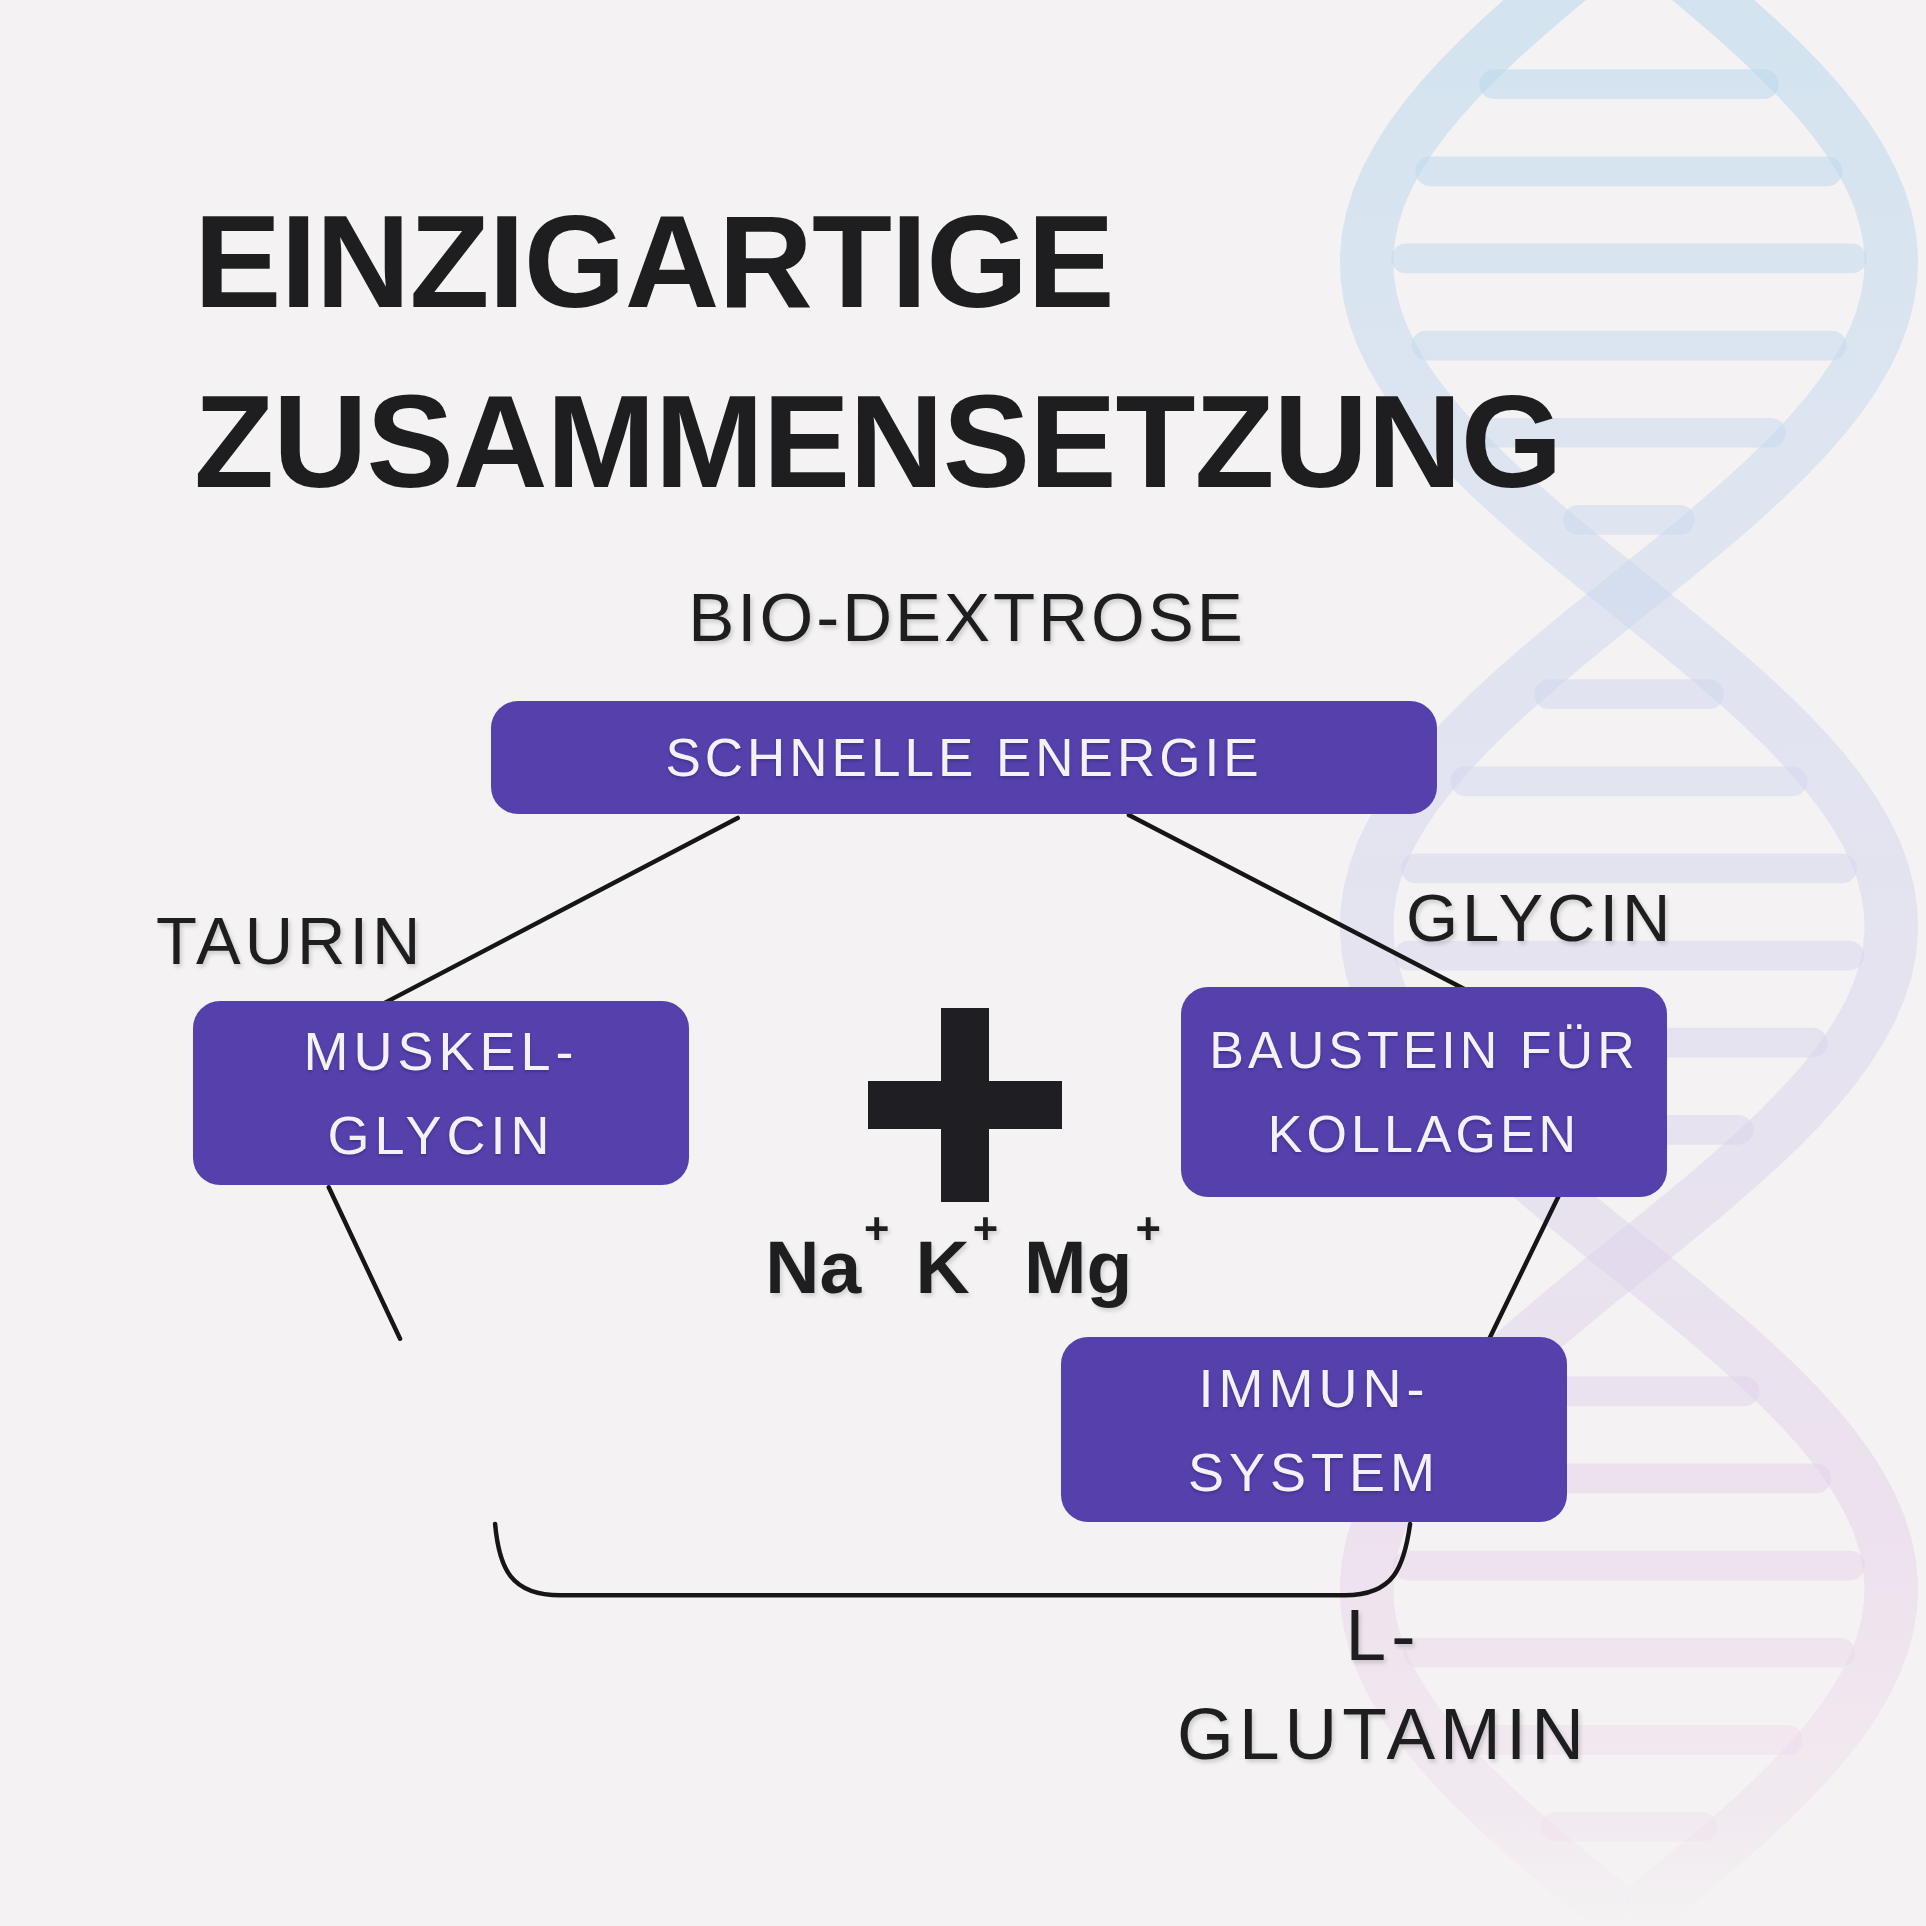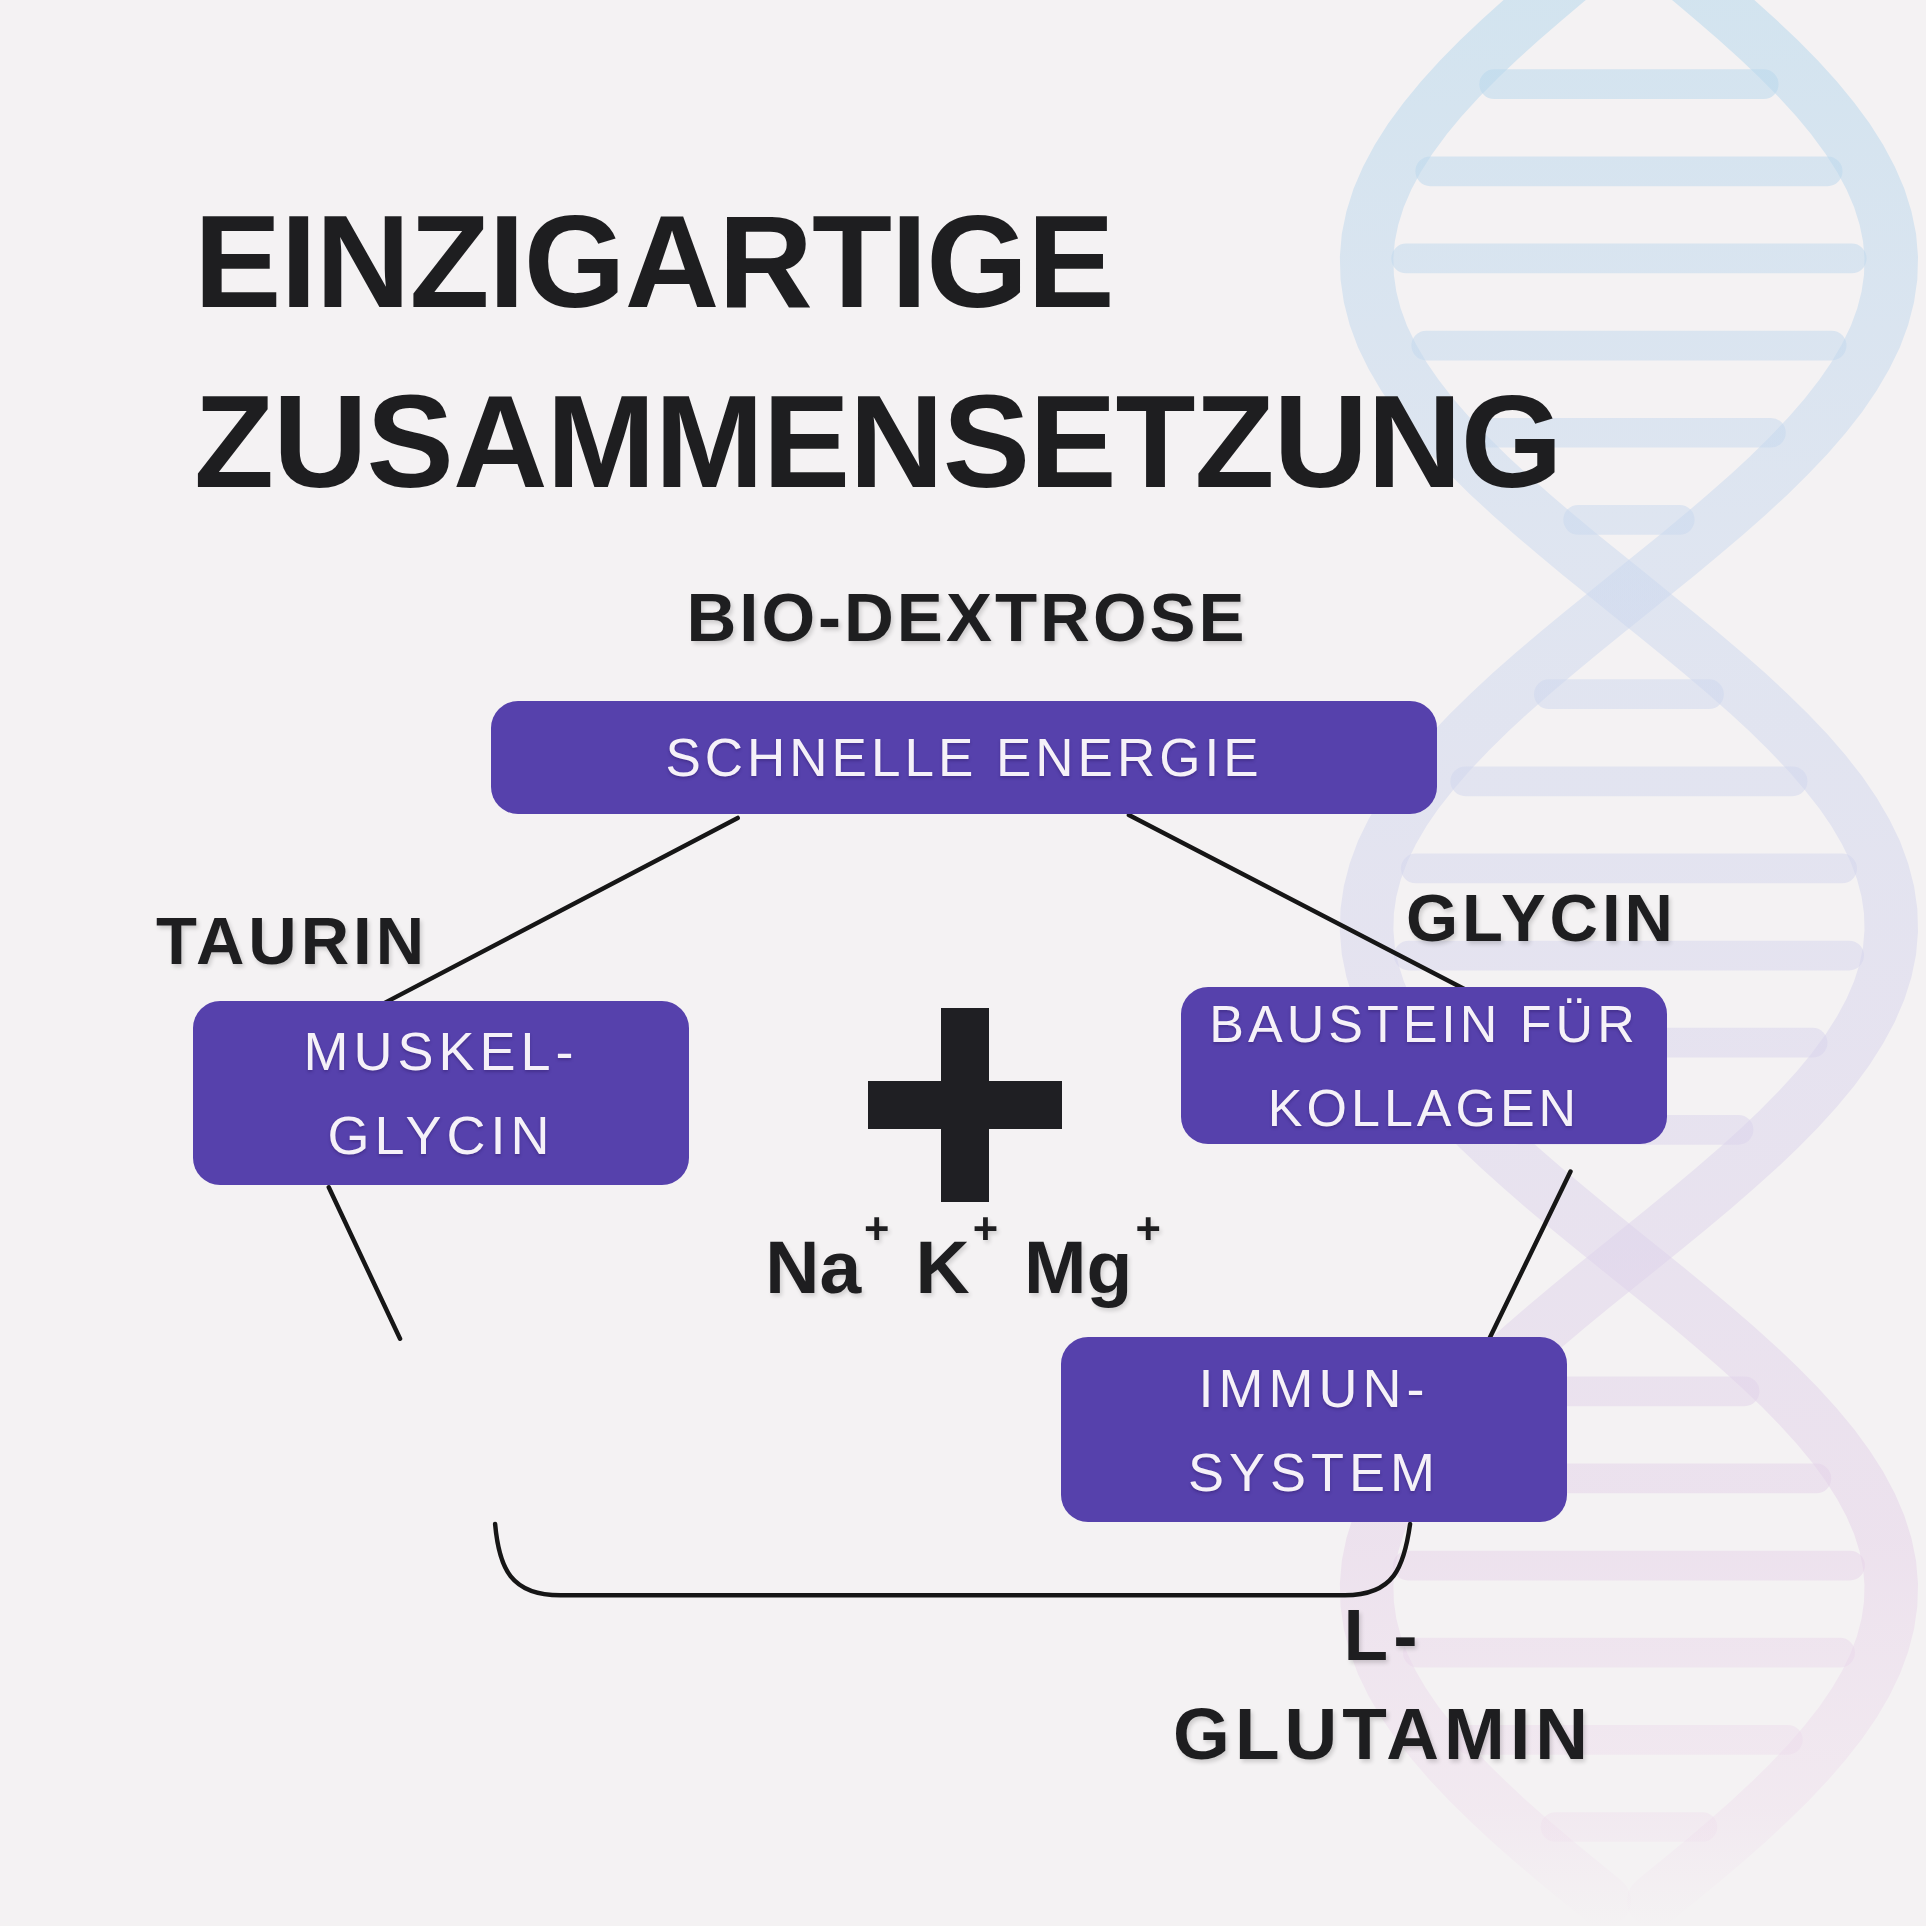--- a/index.html
+++ b/index.html
@@ -13,37 +13,37 @@
   #helix-layer{z-index:0;}
   #line-layer{z-index:1;}
 
   .page-title{
     position:absolute;left:194px;top:172px;z-index:2;
     font-size:131px;font-weight:800;line-height:180px;letter-spacing:-1px;
     color:var(--heading,#1e1e20);white-space:nowrap;
   }
 
   .ing-label{
-    position:absolute;z-index:2;font-weight:700;color:var(--heading,#1e1e20);
+    position:absolute;z-index:2;font-weight:400;color:var(--heading,#1e1e20);
     text-shadow:2px 3px 4px rgba(0,0,0,.16);white-space:nowrap;
   }
   #lbl-dextrose{left:967px;top:578px;transform:translateX(-50%);font-size:69px;letter-spacing:3px;}
   #lbl-taurin{left:156px;top:902px;font-size:67px;letter-spacing:4px;}
   #lbl-glycin{left:1406px;top:879px;font-size:67px;letter-spacing:4px;}
   #lbl-creatin{left:489px;top:1585px;transform:translateX(-50%);font-size:73px;letter-spacing:5px;line-height:99px;text-align:center;}
   #lbl-glutamin{left:1383px;top:1585px;transform:translateX(-50%);font-size:73px;letter-spacing:5px;line-height:99px;text-align:center;}
 
   .benefit-box{
     position:absolute;z-index:2;background:var(--box-bg,#5641ac);border-radius:27px;
     color:var(--box-text,#f5f1f8);display:flex;flex-direction:column;align-items:center;justify-content:center;
     text-align:left;font-weight:400;text-shadow:0 2px 3px rgba(45,25,100,.40);
   }
   #box-dextrose{left:491px;top:701px;width:946px;height:113px;font-size:53px;letter-spacing:4px;}
   #box-taurin{left:193px;top:1001px;width:496px;height:184px;font-size:54px;line-height:84px;letter-spacing:5px;}
-  #box-glycin{left:1181px;top:987px;width:486px;height:157px;font-size:52px;line-height:84px;letter-spacing:4px;}
+  #box-glycin{left:1181px;top:987px;width:486px;height:210px;font-size:52px;line-height:84px;letter-spacing:4px;}
   #box-creatin{left:305px;top:1337px;width:543px;height:186px;font-size:54px;line-height:84px;letter-spacing:5px;}
   #box-glutamin{left:1061px;top:1337px;width:506px;height:185px;font-size:54px;line-height:84px;letter-spacing:5px;}
 
   .plus-icon{position:absolute;left:868px;top:1008px;width:194px;height:194px;z-index:2;}
   .plus-icon .v{position:absolute;left:73px;top:0;width:48px;height:194px;background:var(--plus,#1f1f23);}
   .plus-icon .h{position:absolute;left:0;top:73px;width:194px;height:48px;background:var(--plus,#1f1f23);}
 
   .electrolytes{
     position:absolute;left:963px;top:1224px;transform:translateX(-50%);z-index:2;
     font-size:75px;font-weight:700;white-space:nowrap;color:var(--heading,#1e1e20);

